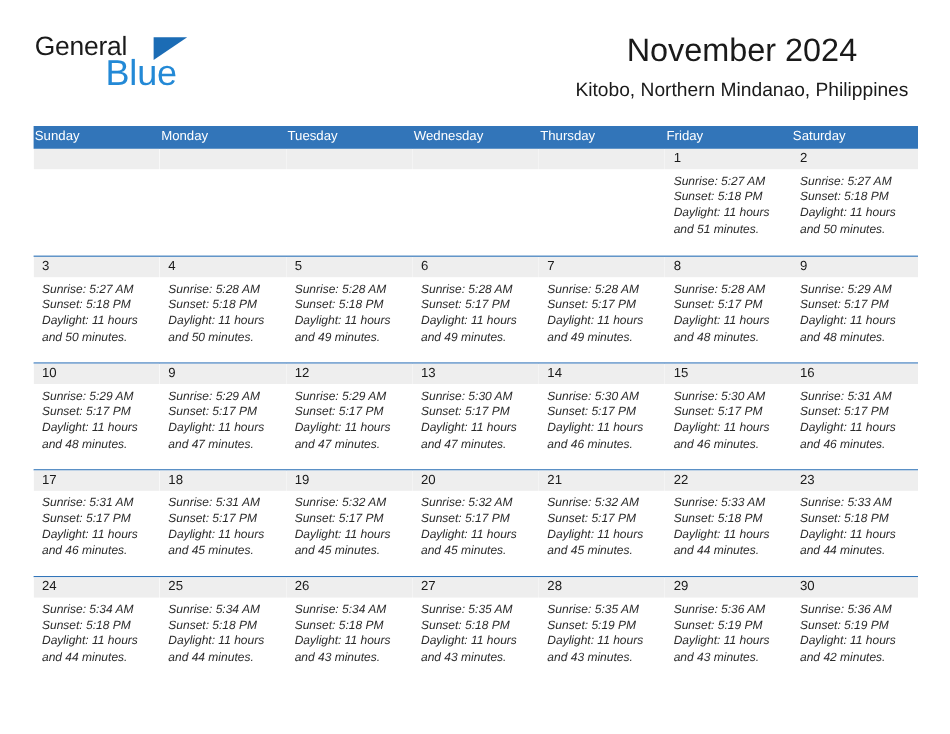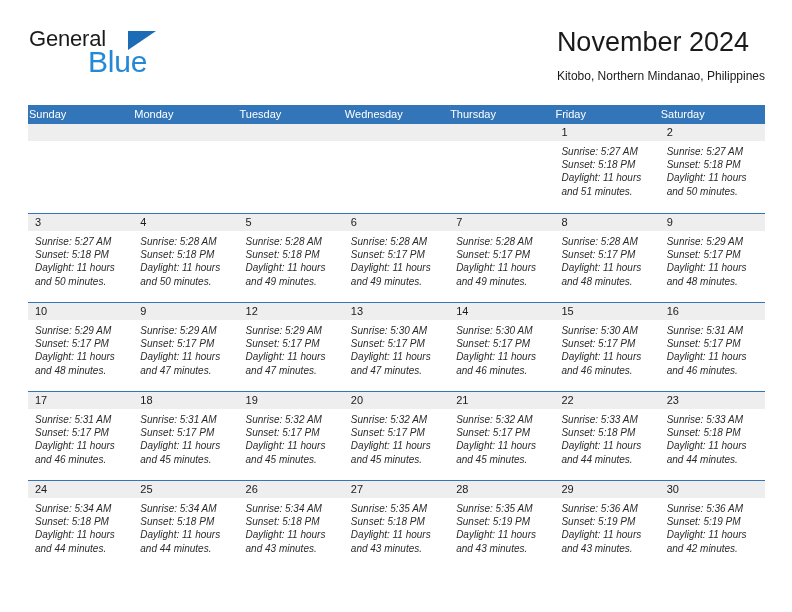--- a/index.html
+++ b/index.html
@@ -60,34 +60,34 @@
     left: 60px;
     top: 23px;
     font-size: 30px;
     line-height: 26px;
     color: #2389d6;
     letter-spacing: -0.2px;
     font-weight: 400;
   }
   .title-block {
     position: absolute;
-    right: 0;
+    right: 8px;
     top: 0;
-    text-align: left;
+    text-align: center;
   }
   .cal-title {
     font-size: 27px;
     line-height: 33px;
     color: #1a1a1a;
     font-weight: 400;
     white-space: nowrap;
   }
   .cal-subtitle {
     margin-top: 8px;
-    font-size: 12px;
+    font-size: 16px;
     line-height: 18px;
     color: #1a1a1a;
     font-weight: 400;
     white-space: nowrap;
   }
 
   
   .calendar {
     position: absolute;
     left: 28px;

